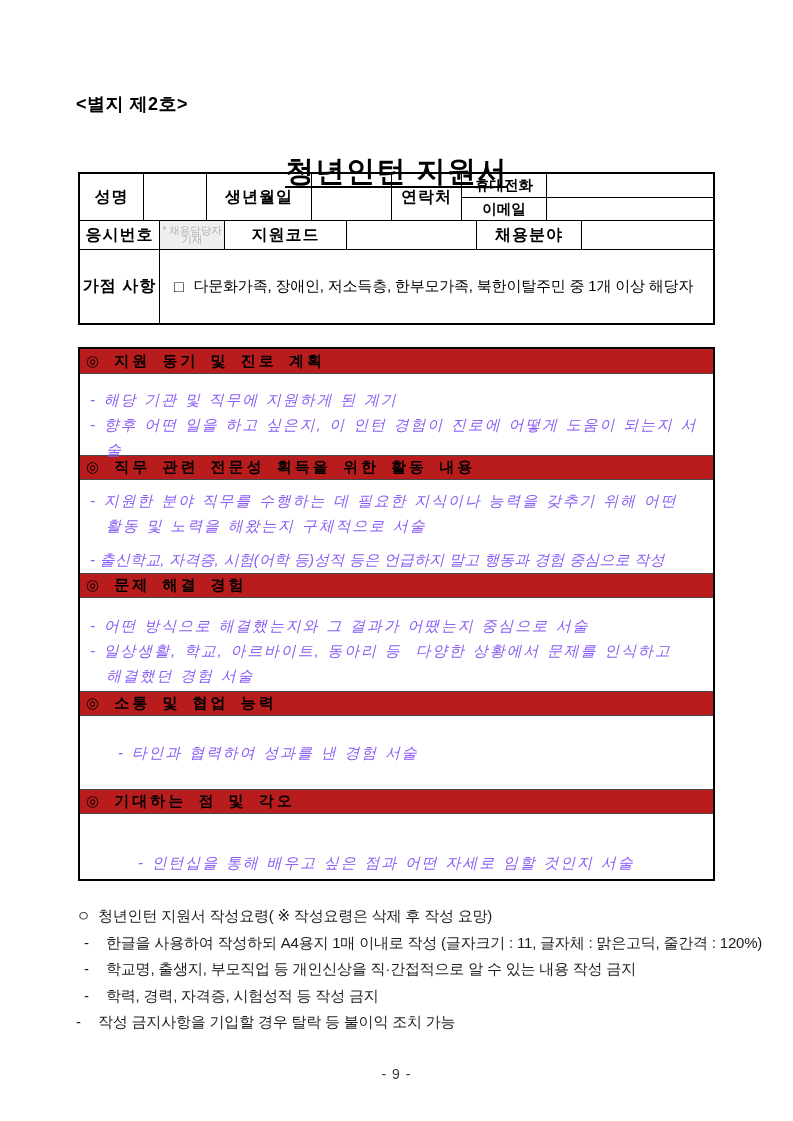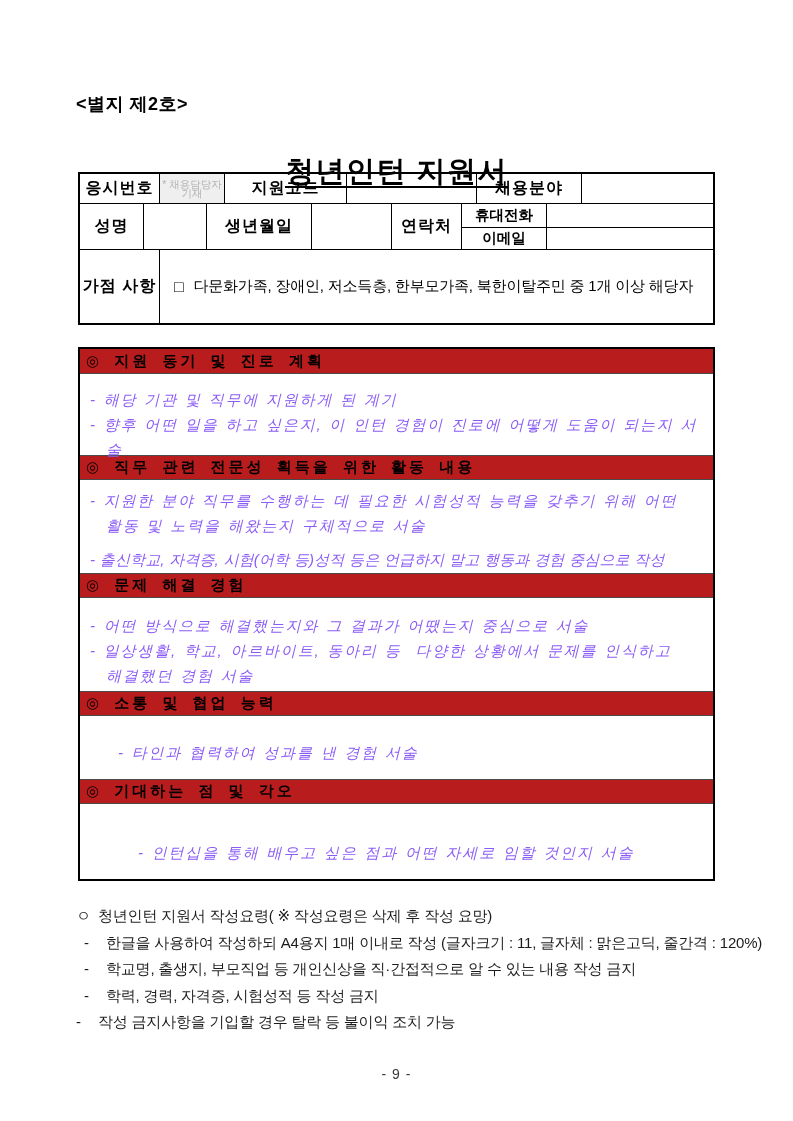--- a/index.html
+++ b/index.html
@@ -78,21 +78,21 @@
     letter-spacing:3px; word-spacing:5px;
     padding:3px 8px 3px 6px;
     height:25px;
     display:flex; align-items:center;
   }
   section:first-child .sec-header { border-top:none; }
   .sec-body { padding:0 10px; }
   .sec-body-0 { height:81px; padding-top:13px; }
   .sec-body-1 { height:93px; padding-top:8px; }
   .sec-body-2 { height:93px; padding-top:15px; }
-  .sec-body-3 { height:63px; padding-top:24px;padding-left:38px; }
+  .sec-body-3 { height:73px; padding-top:24px;padding-left:38px; }
   .sec-body-4 { height:67px; padding-top:36px;margin-left:48px; }
   .bullet {
     color:#8b5cf6;
     font-style:italic;
     font-size:15px;
     line-height:25px;
     letter-spacing:1.8px;
     word-spacing:1px;
     white-space:pre-wrap;
     padding-left:16px; text-indent:-16px;
@@ -112,69 +112,69 @@
 </style>
 </head>
 <body>
 
 <div class="page">
 
   <div class="annex">&lt;별지 제2호&gt;</div>
   <div class="doc-title">청년인턴 지원서</div>
 
   <div class="itable">
-    <div class="trow row1">
-      <div class="cell lbl" style="flex:0 0 80px">응시번호</div>
-      <div class="cell note-cell" style="flex:0 0 65px">
-        <span>* 채용담당자</span>
-        <span>기재</span>
-      </div>
-      <div class="cell lbl" style="flex:0 0 122px">지원코드</div>
-      <div class="cell" style="flex:0 0 130px"></div>
-      <div class="cell lbl" style="flex:0 0 105px">채용분야</div>
-      <div class="cell" style="flex:1 1 auto"></div>
-    </div>
     <div class="trow row2">
       <div class="cell lbl" style="flex:0 0 64px">성명</div>
       <div class="cell" style="flex:0 0 63px"></div>
       <div class="cell lbl" style="flex:0 0 105px">생년월일</div>
       <div class="cell" style="flex:0 0 80px"></div>
       <div class="cell lbl" style="flex:0 0 70px">연락처</div>
       <div class="cell contact-group" style="flex:1 1 auto">
         <div class="sub-row">
           <div class="sub-lbl">휴대전화</div>
           <div class="sub-val"></div>
         </div>
         <div class="sub-row">
           <div class="sub-lbl">이메일</div>
           <div class="sub-val"></div>
         </div>
       </div>
     </div>
+    <div class="trow row1">
+      <div class="cell lbl" style="flex:0 0 80px">응시번호</div>
+      <div class="cell note-cell" style="flex:0 0 65px">
+        <span>* 채용담당자</span>
+        <span>기재</span>
+      </div>
+      <div class="cell lbl" style="flex:0 0 122px">지원코드</div>
+      <div class="cell" style="flex:0 0 130px"></div>
+      <div class="cell lbl" style="flex:0 0 105px">채용분야</div>
+      <div class="cell" style="flex:1 1 auto"></div>
+    </div>
     <div class="trow row3">
       <div class="cell lbl" style="flex:0 0 80px">가점 사항</div>
       <div class="cell bonus-text-cell" style="flex:1 1 auto">
         <span class="box-glyph">□</span>
         <span>다문화가족, 장애인, 저소득층, 한부모가족, 북한이탈주민 중 1개 이상 해당자</span>
       </div>
     </div>
   </div>
 
   <div class="main-box">
     <section>
       <div class="sec-header">◎  지원 동기 및 진로 계획</div>
       <div class="sec-body sec-body-0">
         <div class="bullet">- 해당 기관 및 직무에 지원하게 된 계기</div>
         <div class="bullet">- 향후 어떤 일을 하고 싶은지, 이 인턴 경험이 진로에 어떻게 도움이 되는지 서술</div>
       </div>
     </section>
     <section>
       <div class="sec-header">◎  직무 관련 전문성 획득을 위한 활동 내용</div>
       <div class="sec-body sec-body-1">
-        <div class="bullet">- 지원한 분야 직무를 수행하는 데 필요한 시험성적 능력을 갖추기 위해 어떤
+        <div class="bullet">- 지원한 분야 직무를 수행하는 데 필요한 지식이나 능력을 갖추기 위해 어떤
 활동 및 노력을 해왔는지 구체적으로 서술</div>
         <div class="bullet narrow">- 출신학교, 자격증, 시험(어학 등)성적 등은 언급하지 말고 행동과 경험 중심으로 작성</div>
       </div>
     </section>
     <section>
       <div class="sec-header">◎  문제 해결 경험</div>
       <div class="sec-body sec-body-2">
         <div class="bullet">- 어떤 방식으로 해결했는지와 그 결과가 어땠는지 중심으로 서술</div>
         <div class="bullet">- 일상생활, 학교, 아르바이트, 동아리 등  다양한 상황에서 문제를 인식하고
 해결했던 경험 서술</div>

